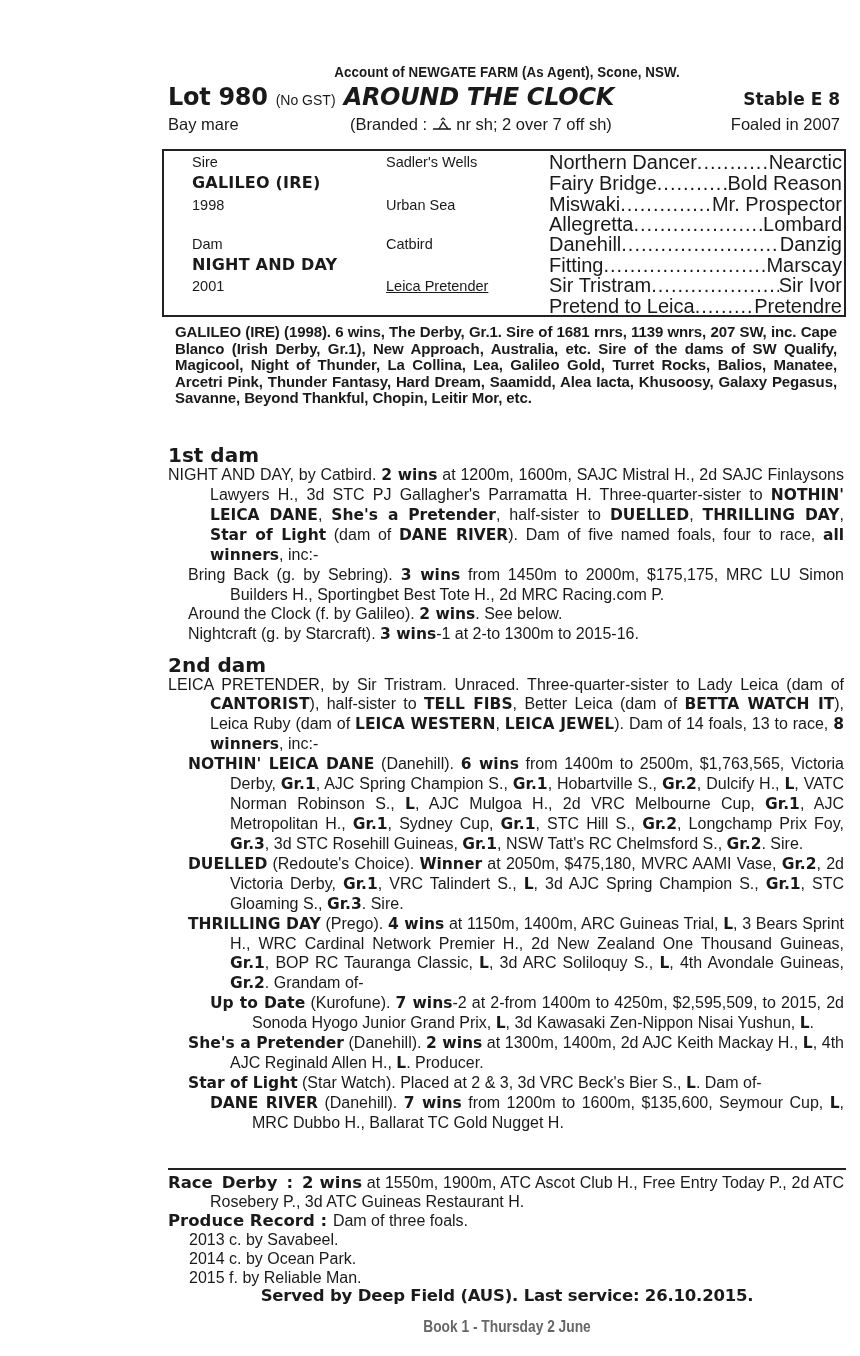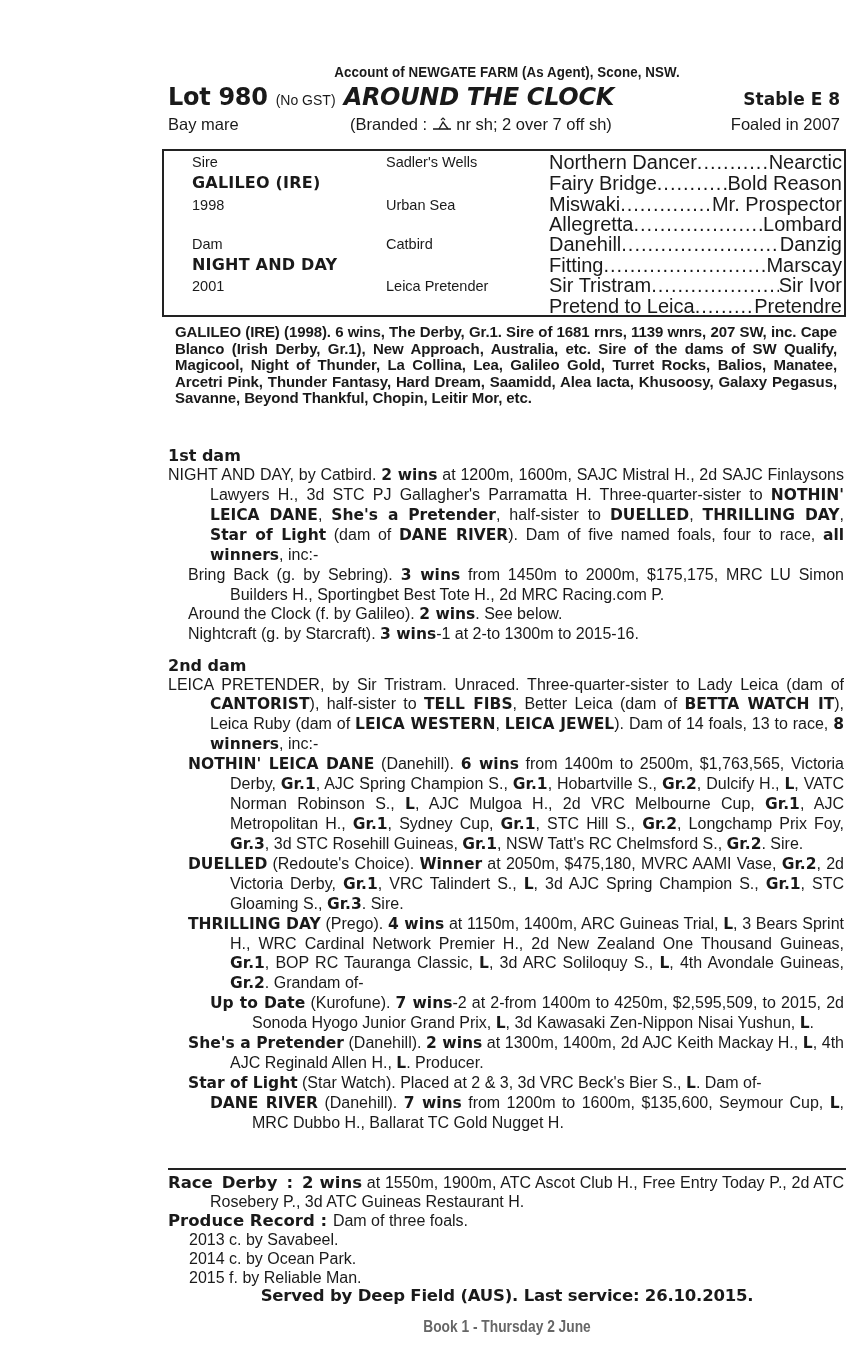--- a/index.html
+++ b/index.html
@@ -23,21 +23,21 @@
   .ped .bold { font-weight:900; font-family:"DejaVu Sans", sans-serif; font-size:16px; letter-spacing:0.2px; }
   .ped .gg { position:absolute; left:385px; width:293px; display:flex; line-height:20.4px; font-size:20px; }
   .ped .gg .l { white-space:nowrap; }
   .ped .gg .dots { flex:1; overflow:hidden; white-space:nowrap; letter-spacing:1px; }
   .ped .gg .dots::after { content:"........................................................................................................"; }
   .ped .gg .r { white-space:nowrap; }
 
   .sirebio { position:absolute; left:175px; top:324px; width:662px; font-weight:bold; font-size:15px; line-height:16.6px; text-align:justify; letter-spacing:-0.1px; transform:scaleX(1); }
 
   .blk { position:absolute; left:168px; width:676px; font-size:16px; line-height:19px; text-align:justify; }
-  .h { font-weight:900; font-family:"DejaVu Sans", sans-serif; font-size:16px; line-height:19px; }
+  .h { font-weight:900; font-family:"DejaVu Sans", sans-serif; font-size:20px; line-height:19px; }
   .p0 { padding-left:42px; text-indent:-42px; }
   .p1 { padding-left:62px; text-indent:-42px; }
   .p2 { padding-left:84px; text-indent:-42px; }
   .b { font-weight:900; font-family:"DejaVu Sans", sans-serif; font-size:15.5px; }
   .rule { position:absolute; left:168px; top:1168px; width:678px; height:2px; background:#222; }
   .served { position:absolute; left:168px; top:1286px; width:678px; text-align:center; font-weight:bold; font-size:16.5px; font-family:"DejaVu Sans", sans-serif; letter-spacing:-0.2px; }
   .footer { position:absolute; left:168px; top:1318px; width:678px; text-align:center; font-size:16px; color:#666; font-weight:bold; transform:scaleX(0.86); transform-origin:center; }
 </style>
 </head>
 <body>
@@ -67,21 +67,21 @@
   <div class="cell" style="left:10px;top:1px;">Sire</div>
   <div class="cell bold" style="left:10px;top:22px;">GALILEO (IRE)</div>
   <div class="cell" style="left:10px;top:44px;">1998</div>
   <div class="cell" style="left:10px;top:83px;">Dam</div>
   <div class="cell bold" style="left:10px;top:104px;">NIGHT AND DAY</div>
   <div class="cell" style="left:10px;top:125px;">2001</div>
 
   <div class="cell" style="left:204px;top:1px;">Sadler's Wells</div>
   <div class="cell" style="left:204px;top:44px;">Urban Sea</div>
   <div class="cell" style="left:204px;top:83px;">Catbird</div>
-  <div class="cell" style="left:204px;top:125px;">Leica Pretender</div>
+  <div class="cell" style="left:204px;top:125px;text-decoration:underline;">Leica Pretender</div>
 
   <div class="gg" style="top:1px;">
       <span class="l">Northern Dancer</span>
       <span class="dots"></span>
       <span class="r">Nearctic</span>
     </div>
   <div class="gg" style="top:22px;">
       <span class="l">Fairy Bridge</span>
       <span class="dots"></span>
       <span class="r">Bold Reason</span>

